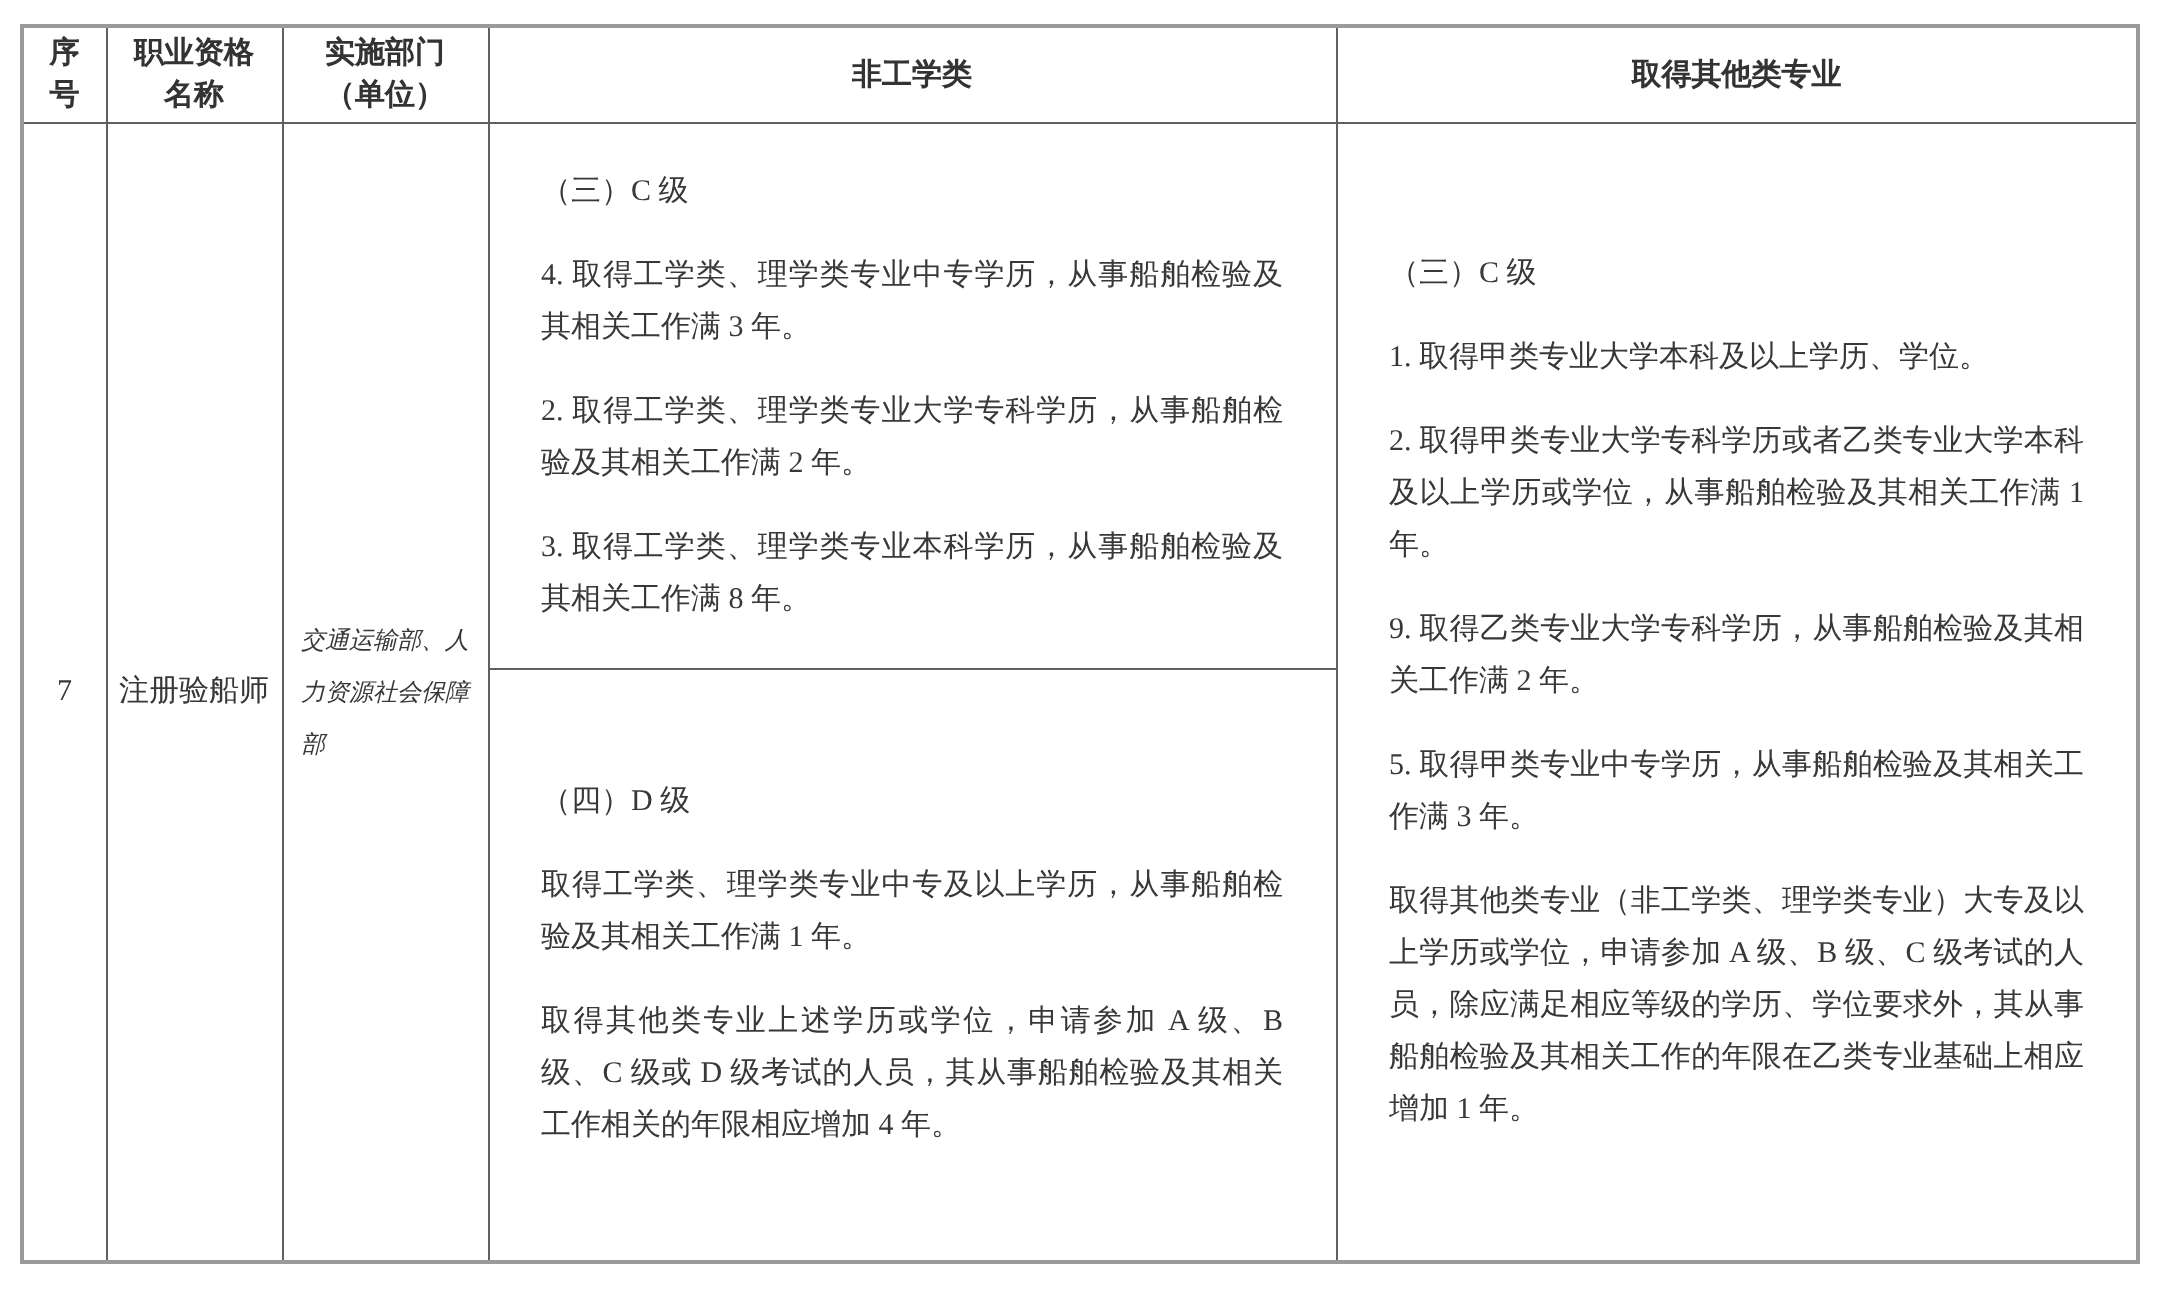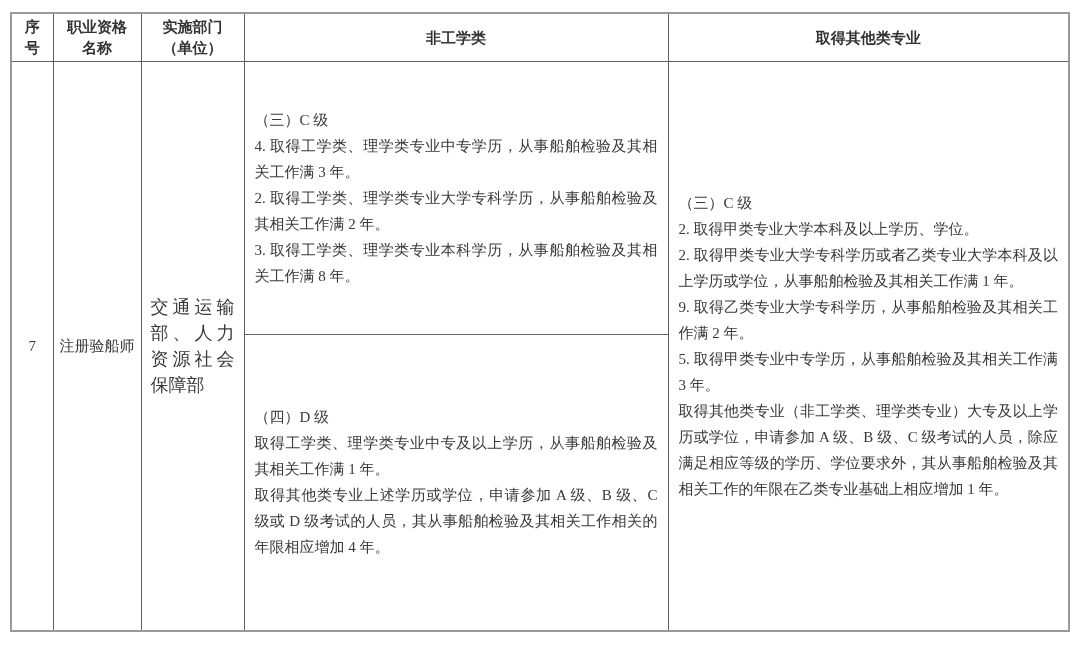--- a/index.html
+++ b/index.html
@@ -43,31 +43,32 @@
     line-height: 21px;
     text-align: center;
     color: #333333;
   }
   td.cell-center {
     text-align: center;
     font-size: 15px;
     line-height: 26px;
   }
   td.cell-dept {
-    font-size: 18px;
+    font-size: 12px;
     line-height: 26px;
     padding: 0 9px;
     text-align: justify;
+    font-style: italic;
   }
   td.cell-text {
     font-size: 15px;
     line-height: 26px;
     padding: 0 10px;
   }
-  td.cell-text div { text-align: justify; margin: 0; }
+  td.cell-text div { text-align: justify; margin: 16px; }
   td.cell-dept div,
   th div { margin: 0; }
 </style>
 </head>
 <body>
 
 <table class="doc-table">
   <colgroup>
     <col style="width:42px">
     <col style="width:88px">
@@ -99,21 +100,21 @@
       <td class="cell-center" rowspan="2">注册验船师</td>
       <td class="cell-dept" rowspan="2">交通运输部、人力资源社会保障部</td>
       <td class="cell-text">
           <div>（三）C 级</div>
           <div>4. 取得工学类、理学类专业中专学历，从事船舶检验及其相关工作满 3 年。</div>
           <div>2. 取得工学类、理学类专业大学专科学历，从事船舶检验及其相关工作满 2 年。</div>
           <div>3. 取得工学类、理学类专业本科学历，从事船舶检验及其相关工作满 8 年。</div>
         </td>
       <td class="cell-text" rowspan="2">
           <div>（三）C 级</div>
-          <div>2. 取得甲类专业大学本科及以上学历、学位。</div>
+          <div>1. 取得甲类专业大学本科及以上学历、学位。</div>
           <div>2. 取得甲类专业大学专科学历或者乙类专业大学本科及以上学历或学位，从事船舶检验及其相关工作满 1 年。</div>
           <div>9. 取得乙类专业大学专科学历，从事船舶检验及其相关工作满 2 年。</div>
           <div>5. 取得甲类专业中专学历，从事船舶检验及其相关工作满 3 年。</div>
           <div>取得其他类专业（非工学类、理学类专业）大专及以上学历或学位，申请参加 A 级、B 级、C 级考试的人员，除应满足相应等级的学历、学位要求外，其从事船舶检验及其相关工作的年限在乙类专业基础上相应增加 1 年。</div>
         </td>
     </tr>
     <tr class="body-row-2">
       <td class="cell-text">
           <div>（四）D 级</div>
           <div>取得工学类、理学类专业中专及以上学历，从事船舶检验及其相关工作满 1 年。</div>

